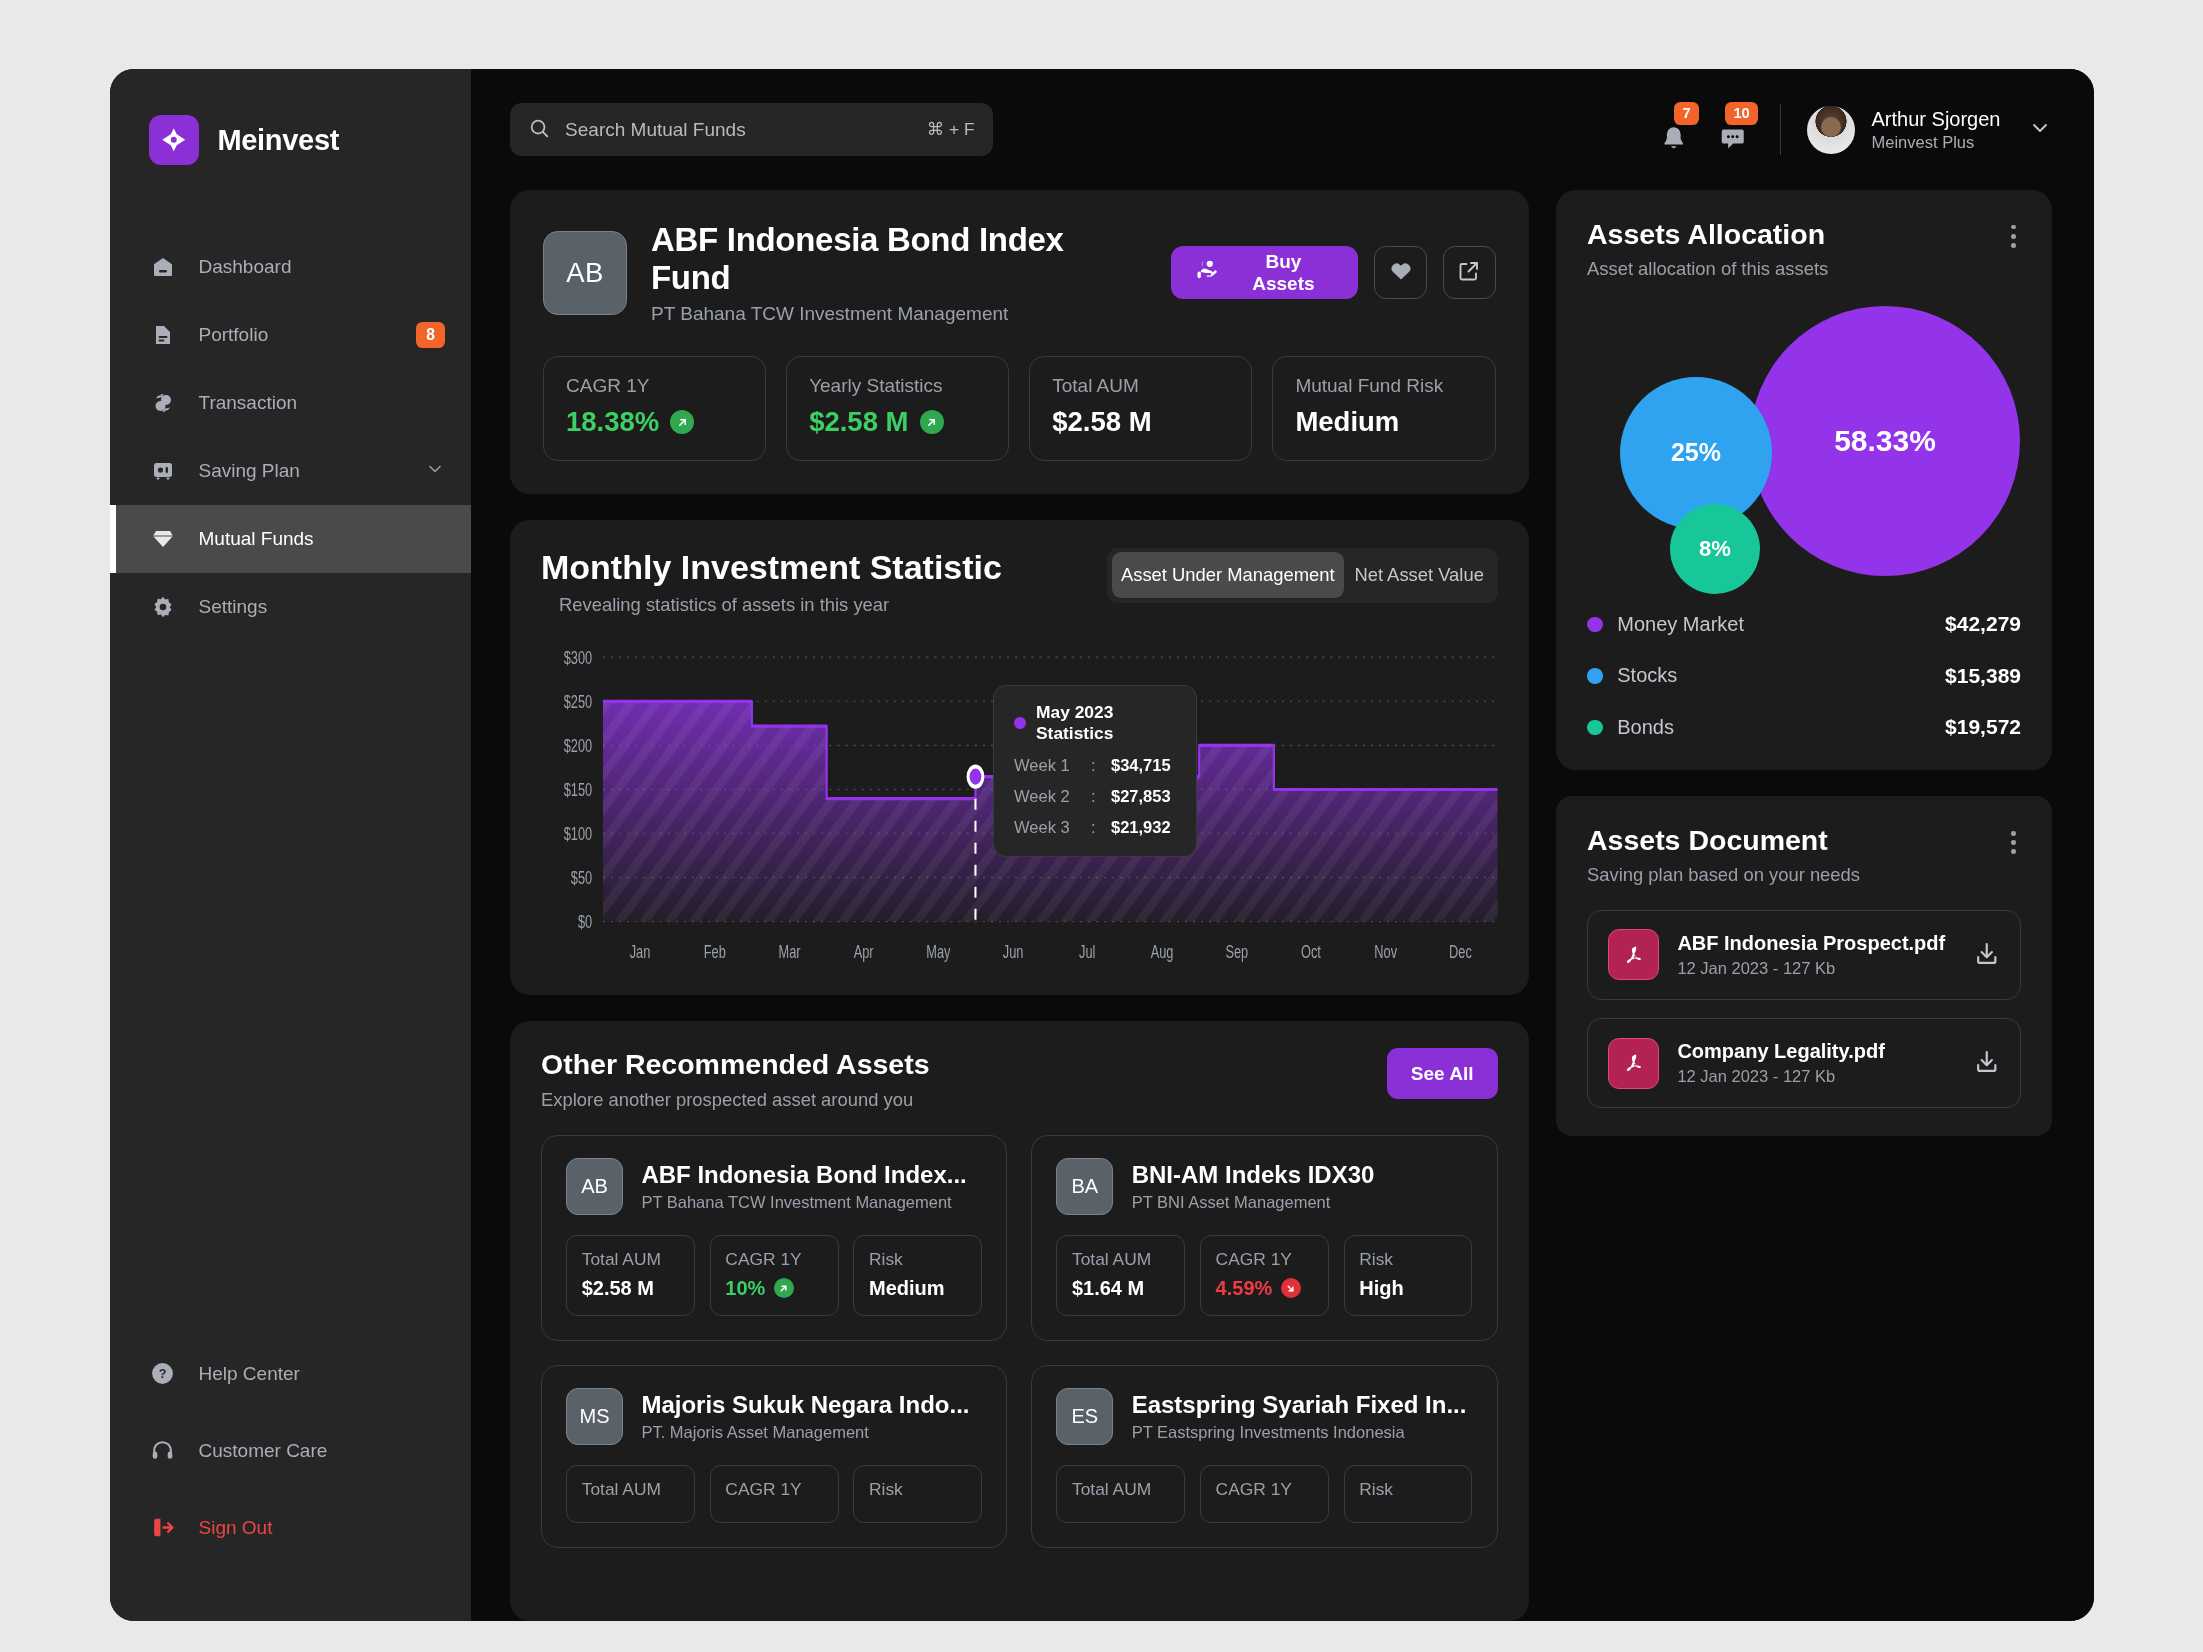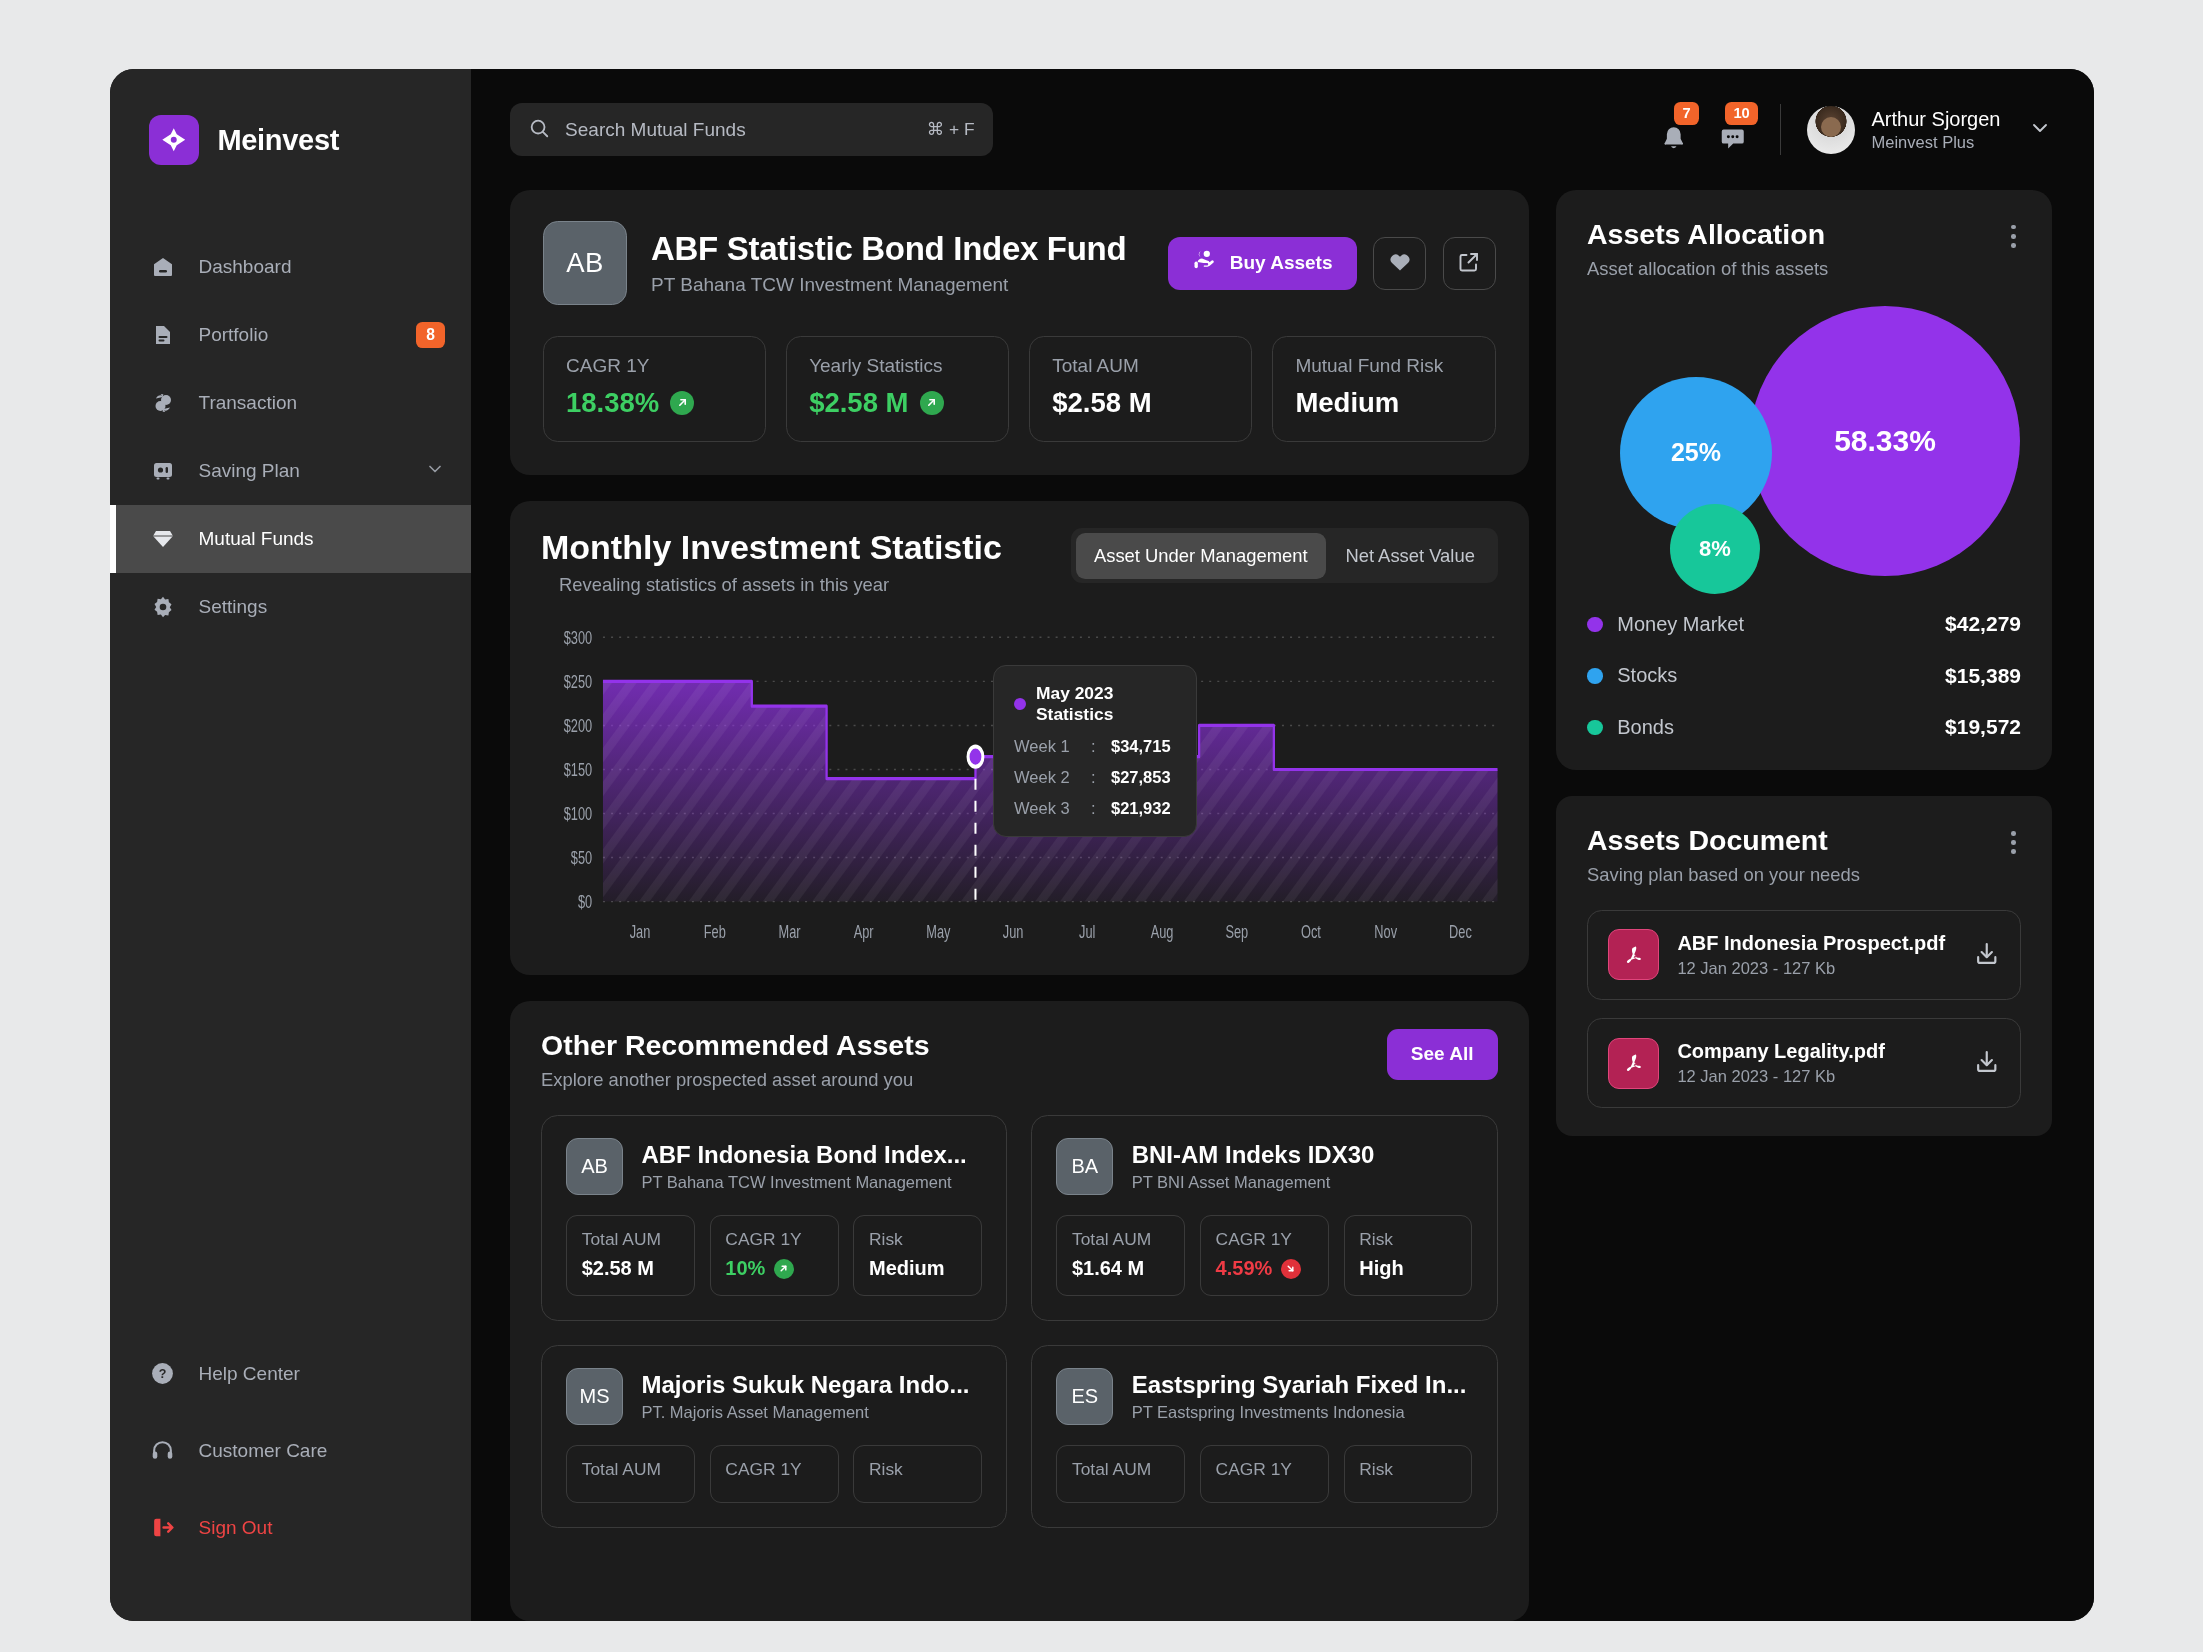--- a/index.html
+++ b/index.html
@@ -159,21 +159,21 @@
   .chart-card { padding: 27.5px 31px 22px; }
   .chart-head { display:flex; align-items:flex-start; }
   .chart-title { color:#fff; font-size:34px; font-weight:600;}
   .chart-sub { color:#9aa0aa; font-size:18.4px; margin-top:7.3px;margin-left:18px;}
   .seg {
     margin-left:auto; background:#262626; border-radius:11px; padding:4.6px;
     display:flex; gap:1.8px;
   }
   .seg-btn {
     border:0; background:transparent; color:#c3c7ce; font-size:18.4px;
-    padding: 12px 18px; border-radius:9.2px; font-family:inherit; cursor:pointer;
+    padding: 12px 9px; border-radius:9.2px; font-family:inherit; cursor:pointer;
   }
   .seg-btn.on { background:#4a4a4a; color:#fff; }
 
   .plot-wrap { position:relative; margin-top:34px; height: 323px; }
   .plot-svg { display:block; width:100%; height:100%; }
   .tooltip {
     position:absolute; left: 452px; top: 35px;
     background:#262626; border:0.9px solid #3a3a3a; border-radius:13px;
     padding: 16.5px 20px 18.4px; width: 204px;
   }
@@ -419,21 +419,21 @@
     </header>
 
     <div class="content">
 
       <div class="col-left">
 
         <section class="card hero">
           <div class="hero-top">
             <div class="fund-logo">AB</div>
             <div>
-              <div class="fund-title">ABF Statistic Bond Index Fund</div>
+              <div class="fund-title">ABF Indonesia Bond Index Fund</div>
               <div class="fund-sub">PT Bahana TCW Investment Management</div>
             </div>
             <div class="hero-actions">
               <button class="btn-primary">
                 <span>
                   <svg width="25" height="25" viewBox="0 0 24 24" fill="#fff">
                       <circle cx="14.2" cy="5.6" r="3"></circle>
                       <path d="M8.4 3.2a3 3 0 0 0 0 5.6 3.4 3.4 0 0 1 0-5.6z"></path>
                       <path d="M9.6 10.2c-2.2 0-3.8 1.4-4.2 3.2l5.6 1.1h3.4a1.2 1.2 0 0 1 0 2.4h-3l-.1 1h3.4c1 0 1.9-.4 2.6-1l3.4-3a1.3 1.3 0 0 0-1.8-1.8l-2 1.7a2.6 2.6 0 0 0-2.5-1.9z"></path>
                       <rect x="2.4" y="13" width="3.2" height="6.4" rx="1.6"></rect>

